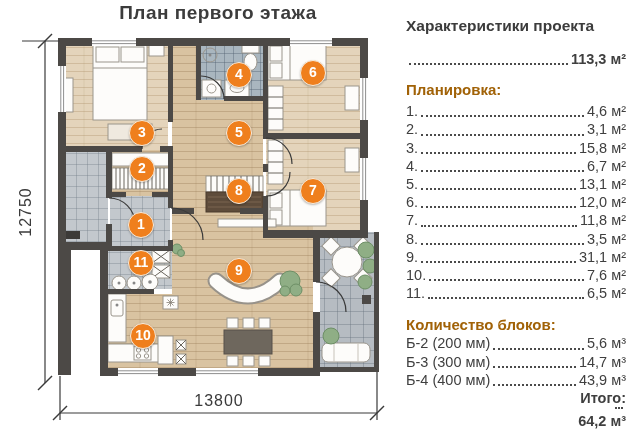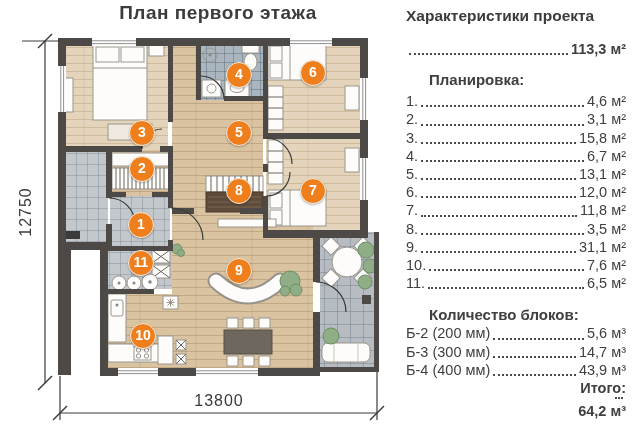--- a/index.html
+++ b/index.html
@@ -8,28 +8,28 @@
   
   .plan{position:absolute;left:0;top:0;width:390px;height:433px;}
   .plan-title{position:absolute;left:58px;top:2px;width:320px;text-align:center;
               font-size:19px;font-weight:bold;color:#3c3c3c;letter-spacing:.5px;}
   .plan svg{position:absolute;left:0;top:0;}
   .marker{position:absolute;width:26px;height:26px;border-radius:50%;background:#ef7f1d;
           border:1px solid #f7ecdd;box-sizing:border-box;color:#fff;text-align:center;
           font:bold 14px/23px "Liberation Sans",sans-serif;
           box-shadow:0 1px 2px rgba(0,0,0,.25);}
   
-  .panel{position:absolute;left:406px;top:0;width:220px;padding-top:7px;}
+  .panel{position:absolute;left:406px;top:0;width:220px;padding-top:17px;}
   .panel-title{font-size:15.5px;font-weight:bold;line-height:18px;color:#3c3c3c;}
   .row{display:flex;align-items:flex-end;font-size:14.5px;line-height:18.2px;white-space:nowrap;}
   .row .dots{flex:1 1 auto;border-bottom:2px dotted #4a4a4a;margin:0 3px 3px 3px;min-width:8px;}
   .row .val{white-space:nowrap;}
   .b{font-weight:bold;flex-direction:column;}
   .total-row{margin-top:15px;font-weight:bold;}
-  .section-title{margin-top:13px;font-size:15px;font-weight:bold;line-height:18px;color:#404040;margin-left:23px;}
+  .section-title{margin-top:13px;font-size:15px;font-weight:bold;line-height:18px;color:#a16207;}
   .rooms{margin-top:3px;}
   .blocks-title{margin-top:14px;}
   .glue-row{margin-top:15px;font-weight:bold;font-size:15px;}
   svg text{font-family:"Liberation Sans",sans-serif;fill:#3a3a3a;}
 </style>
 </head>
 <body>
 
 <div class="stage">
 

